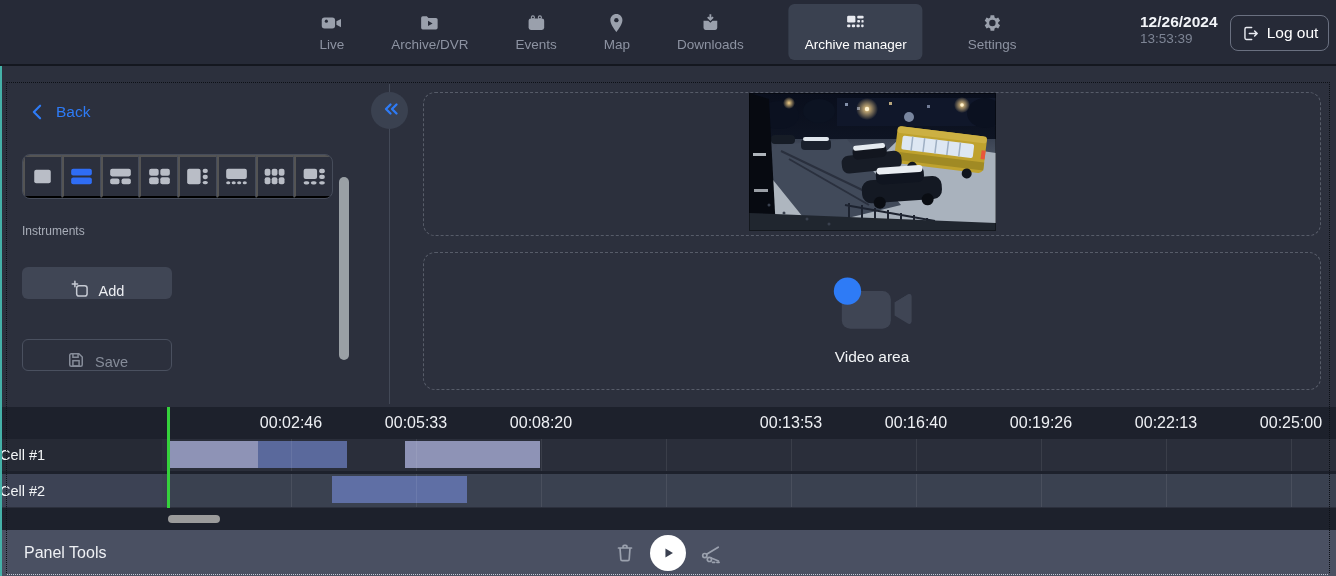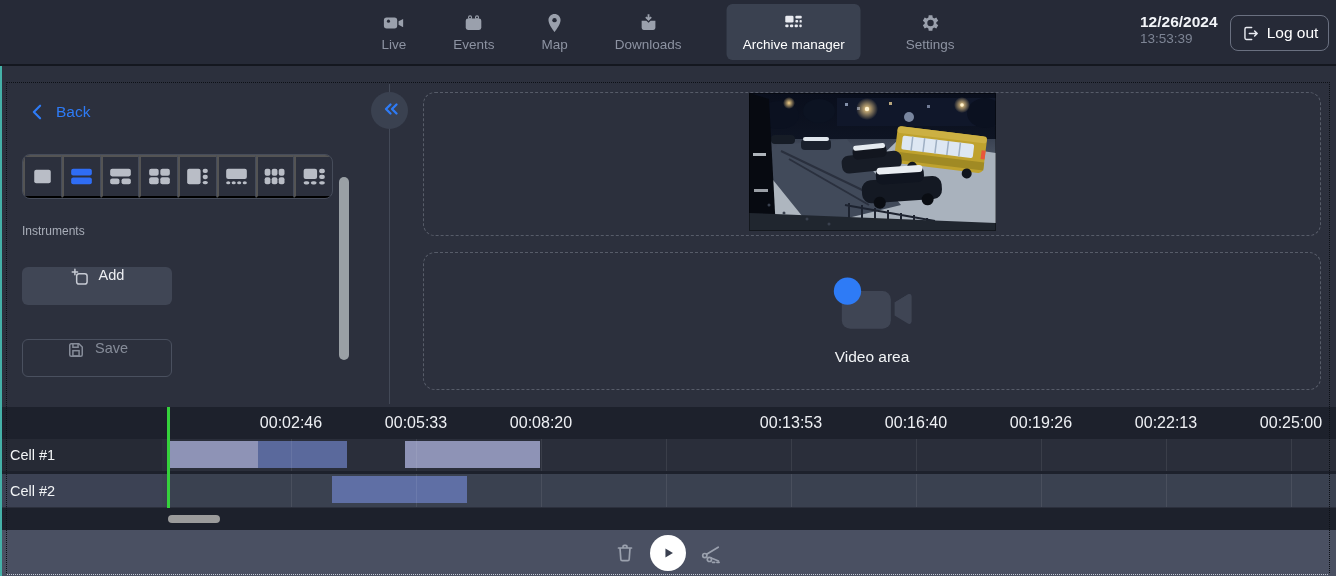--- a/index.html
+++ b/index.html
@@ -45,22 +45,22 @@
                   overflow:hidden; z-index:10; }
   .layout-btn { flex:1; display:flex; align-items:center; justify-content:center;
                 border-right:1px solid #464c5a; cursor:pointer; color:#b9bdc6;
                 background:transparent; }
   .layout-btn:last-child { border-right:none; }
   .layout-btn svg { width:31px; height:23px; }
   .vscroll { position:absolute; left:339px; top:177px; width:10px; height:183px;
              border-radius:5px; background:#9aa0a5; z-index:10; cursor:pointer; }
   .instruments { position:absolute; left:22px; top:224px; color:#a9aeb9;
                  font-size:12px; z-index:10; }
-  .panel-btn { position:absolute; width:150px; height:38px; border-radius:6px;
-               display:flex; align-items:flex-start; justify-content:center; gap:9px;
+  .panel-btn { position:absolute; width:150px; height:32px; border-radius:6px;
+               display:flex; align-items:flex-end; justify-content:center; gap:9px;
                font-size:14.5px; cursor:pointer; background:transparent;
                border:1px solid #4a505f; color:#eceef2; font-family:inherit; z-index:10; }
   .panel-btn .ic { width:20px; height:20px; display:flex; color:#c6cad3; }
   .panel-btn .ic svg { width:100%; height:100%; }
   .btn-add { left:22px; top:267px; background:#40465570; background:#404655; border:none; }
   .btn-download { left:182px; top:267px; }
   .btn-save { left:22px; top:317px; color:#868c99;margin-top:22px; }
   .btn-save .ic { color:#868c99; }
   .panel-divider { position:absolute; left:389px; top:84px; width:1px; height:320px;
                    background:#434957; z-index:5; }
@@ -85,21 +85,21 @@
                background:#1d212c; z-index:8; }
   .tl-tick { position:absolute; top:7px; transform:translateX(-50%); color:#eef0f4;
              font-size:16px; white-space:nowrap; }
   .tl-row { position:absolute; left:0; width:1336px; height:32px; z-index:8; }
   .tl-row .track { position:absolute; left:0; top:0; right:0; bottom:0; }
   .row-0 { top:439px; } .row-0 .track { background:#2a2e3a; }
   .row-1 { top:474px; height:33px; } .row-1 .track { background:#3a4150; }
   .row-gap { position:absolute; left:0; top:471px; width:1336px; height:3px;
              background:#1d212c; z-index:9; }
   .tl-label { position:absolute; left:0; top:0; width:162px; height:100%;
-              display:flex; align-items:center; padding-left:10px; color:#f2f4f6;
+              display:flex; align-items:center; color:#f2f4f6;
               font-size:14.5px; cursor:pointer; z-index:10; }
   .row-0 .tl-label { background:#262a35; }
   .row-1 .tl-label { background:#3c4254; }
   .gridline { position:absolute; top:439px; width:1px; height:68px;
               background:rgba(255,255,255,0.08); z-index:9; }
   .segment { position:absolute; top:2px; height:27px; z-index:9; cursor:pointer; }
   .playhead { position:absolute; left:167px; top:407px; width:2.5px; height:101px;
               background:#35d13c; z-index:15; cursor:col-resize; }
   .tl-bottom { position:absolute; left:0; top:508px; width:1336px; height:22px;
                background:#1d212c; z-index:8; }
@@ -128,20 +128,29 @@
     <nav class="nav" id="nav">
         <div class="nav-item">
           <span class="ic">
             <svg viewBox="0 0 24 24">
               <rect x="1.5" y="6" width="14.5" height="12" rx="3" fill="currentColor"></rect>
               <circle cx="6.5" cy="10" r="1.7" fill="#262a37"></circle>
               <path d="M17.5 10.2l5-2.7v9l-5-2.7z" fill="currentColor"></path>
             </svg>
           </span>
           <span>Live</span>
+        </div>
+        <div class="nav-item">
+          <span class="ic">
+            <svg viewBox="0 0 24 24">
+              <path fill="currentColor" d="M3 6.5A1.8 1.8 0 014.8 4.7h4.4l1.8 1.8h8.2A1.8 1.8 0 0121 8.3v9A1.8 1.8 0 0119.2 19H4.8A1.8 1.8 0 013 17.2z"></path>
+              <path d="M10.5 9.6l5 2.9-5 2.9z" fill="#262a37"></path>
+            </svg>
+          </span>
+          <span>Archive/DVR</span>
         </div>
         <div class="nav-item">
           <span class="ic">
             <svg viewBox="0 0 24 24">
               <rect x="6" y="3.5" width="4.4" height="5" rx="2.2" fill="currentColor"></rect>
               <rect x="13.6" y="3.5" width="4.4" height="5" rx="2.2" fill="currentColor"></rect>
               <circle cx="8.2" cy="6" r="1.1" fill="#262a37"></circle>
               <circle cx="15.8" cy="6" r="1.1" fill="#262a37"></circle>
               <rect x="3.5" y="7" width="17" height="12.5" rx="2.5" fill="currentColor"></rect>
             </svg>
@@ -433,20 +442,21 @@
         <div class="tl-label">Cell #2</div>
       </div>
     </div>
   <div class="row-gap"></div>
   <div class="playhead" style="background: rgb(53, 209, 60);"></div>
   <div class="tl-bottom">
     <div class="hscroll"></div>
   </div>
 
   <div class="panel-tools">
+    <div class="pt-label">Panel Tools</div>
     <div class="pt-tools" id="ptTools">
         <button class="pt-tool">
           <span style="display:flex">
             <svg viewBox="0 0 24 24">
               <path d="M5.5 7h13M10 7V5.7a1.3 1.3 0 011.3-1.3h1.4A1.3 1.3 0 0114 5.7V7M7 7l.8 11.2a1.5 1.5 0 001.5 1.4h5.4a1.5 1.5 0 001.5-1.4L17 7" fill="none" stroke="currentColor" stroke-width="1.7" stroke-linecap="round" stroke-linejoin="round"></path>
             </svg>
           </span>
         </button>
         <button class="pt-tool play">
           <span style="display:flex">

